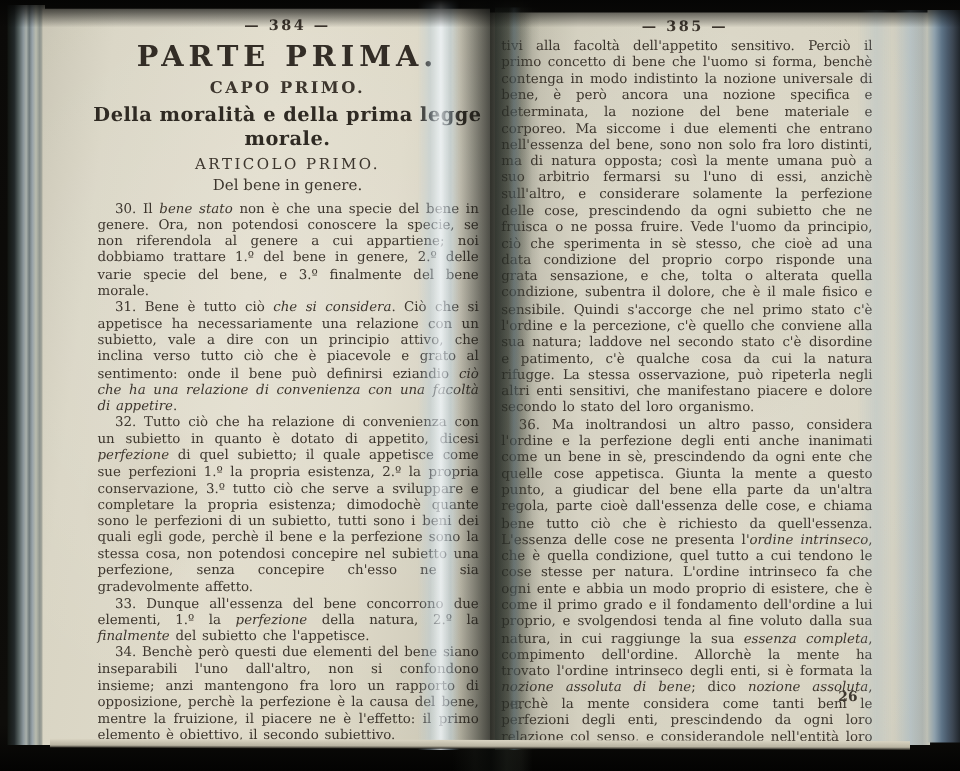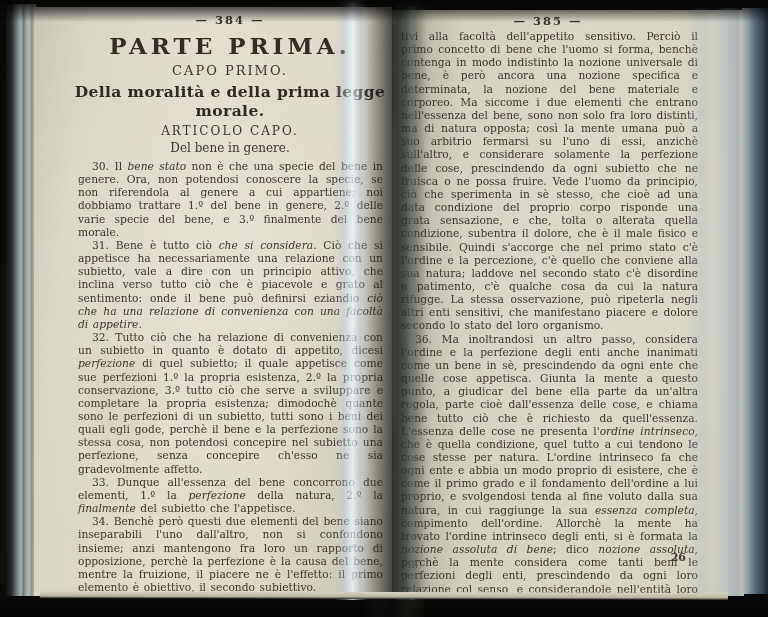--- a/index.html
+++ b/index.html
@@ -41,21 +41,21 @@
     text-align:center;font-size:11.5px;font-weight:bold;letter-spacing:2px;
     margin:6px 0 2px 0;color:var(--ink,#3c352d);
   }
   .page-left .pagehead{padding-left:34px;}
   .page-right .pagehead{padding-right:40px;margin-top:4px;}
   .part{
     text-align:center;font-size:23px;font-weight:bold;letter-spacing:4px;
     margin:5px 0 3px 34px;color:#332d26;
   }
   .capo{
-    text-align:center;font-size:13px;font-weight:normal;letter-spacing:2px;
+    text-align:center;font-size:13px;font-weight:bold;letter-spacing:2px;
     margin:4px 0 3px 34px;
   }
   .section{
     text-align:center;font-size:15.5px;font-weight:bold;letter-spacing:.4px;
     margin:4px 0 4px 34px;color:#2f2a23;
   }
   .articolo{
     text-align:center;font-size:12px;font-weight:normal;letter-spacing:2px;
     margin:4px 0 2px 34px;
   }
@@ -127,21 +127,21 @@
 <body>
 
 <div class="scene">
   <div class="edge-stack"></div>
 
   <div class="page page-left">
     <div class="pagehead">— 384 —</div>
     <div class="part">PARTE PRIMA.</div>
     <div class="capo">CAPO PRIMO.</div>
     <div class="section">Della moralità e della prima legge morale.</div>
-    <div class="articolo">ARTICOLO CAPO.</div>
+    <div class="articolo">ARTICOLO PRIMO.</div>
     <div class="subtitle">Del bene in genere.</div>
     <div class="text">
         <p class="indent">30. Il <i>bene stato</i> non è che una specie del bene in genere. Ora, non potendosi conoscere la specie, se non riferendola al genere a cui appartiene; noi dobbiamo trattare 1.º del bene in genere, 2.º delle varie specie del bene, e 3.º finalmente del bene morale.</p>
         <p class="indent">31. Bene è tutto ciò <i>che si considera</i>. Ciò che si appetisce ha necessariamente una relazione con un subietto, vale a dire con un principio attivo, che inclina verso tutto ciò che è piacevole e grato al sentimento: onde il bene può definirsi eziandio <i>ciò che ha una relazione di convenienza con una facoltà di appetire</i>.</p>
         <p class="indent">32. Tutto ciò che ha relazione di convenienza con un subietto in quanto è dotato di appetito, dicesi <i>perfezione</i> di quel subietto; il quale appetisce come sue perfezioni 1.º la propria esistenza, 2.º la propria conservazione, 3.º tutto ciò che serve a sviluppare e completare la propria esistenza; dimodochè quante sono le perfezioni di un subietto, tutti sono i beni dei quali egli gode, perchè il bene e la perfezione sono la stessa cosa, non potendosi concepire nel subietto una perfezione, senza concepire ch'esso ne sia gradevolmente affetto.</p>
         <p class="indent">33. Dunque all'essenza del bene concorrono due elementi, 1.º la <i>perfezione</i> della natura, 2.º la <i>finalmente</i> del subietto che l'appetisce.</p>
         <p class="indent">34. Benchè però questi due elementi del bene siano inseparabili l'uno dall'altro, non si confondono insieme; anzi mantengono fra loro un rapporto di opposizione, perchè la perfezione è la causa del bene, mentre la fruizione, il piacere ne è l'effetto: il primo elemento è obiettivo, il secondo subiettivo.</p>
         <p class="indent">35. Questo avviene nel fatto concreto; ma l'uomo dotato della facoltà non solo di appetire ogni sorta di beni, ma anche di pensare le cose in sè esistenti, si forma il concetto del bene o della perfezione in astratto, prescindendo da ogni facoltà di appetire. Ed ecco il processo mentale.</p>
       </div>
   </div>

